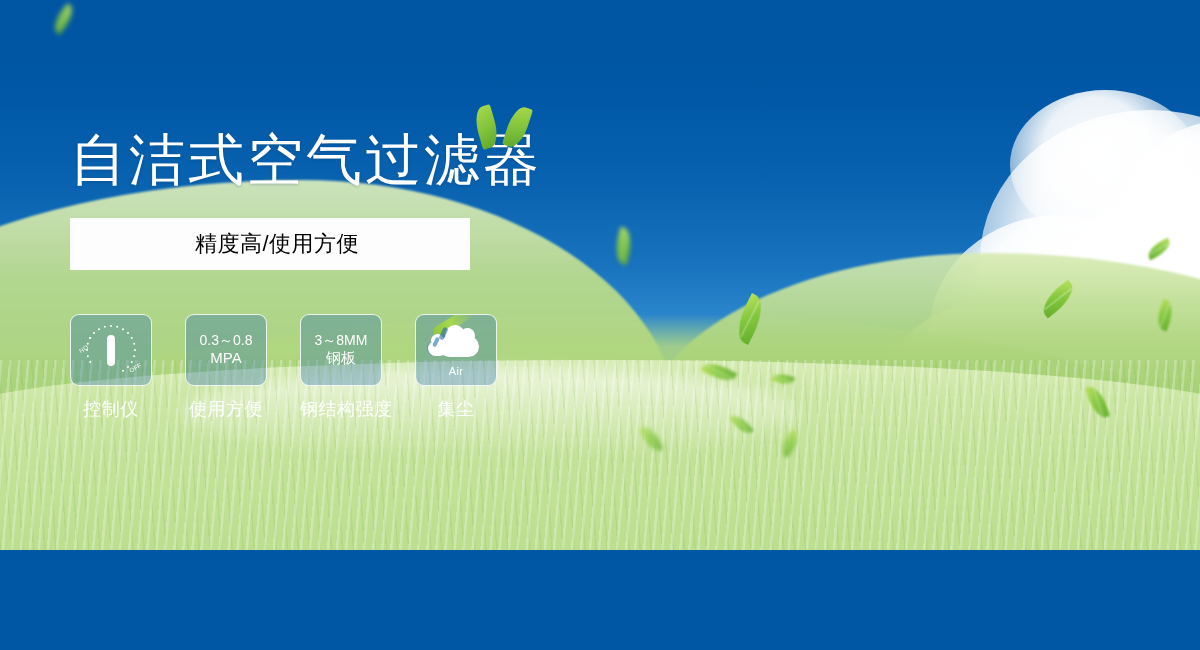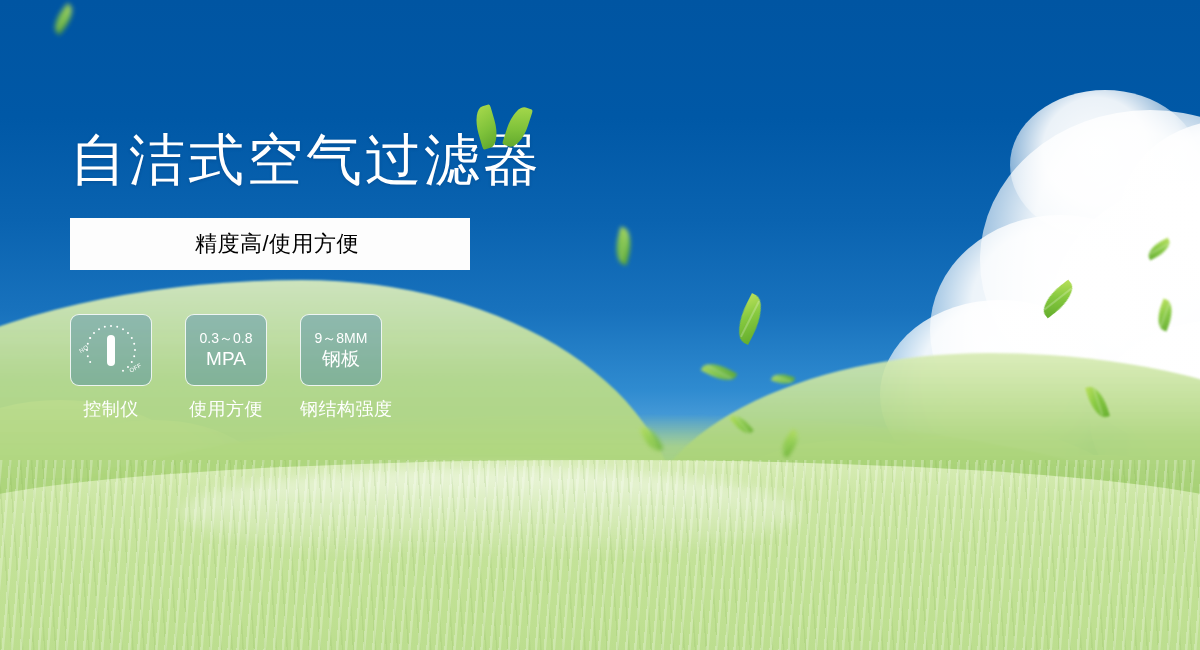--- a/index.html
+++ b/index.html
@@ -4,21 +4,21 @@
 <style>
   * { margin:0; padding:0; box-sizing:border-box; }
   html,body { width:1200px; height:650px; overflow:hidden; }
   body {
     font-family:"Liberation Sans","DejaVu Sans",sans-serif;
     background:#0057a3;
   }
 
   #banner {
     position:relative;
-    width:1200px; height:650px;
+    width:1200px; height:550px;
     overflow:hidden;
     background:
       linear-gradient(180deg,
         #0055a2 0%,
         #0058a6 18%,
         #0a63b0 34%,
         #1872bd 48%,
         #2f8bd0 60%,
         #64aee0 70%,
         #9ccdee 78%,
@@ -232,21 +232,21 @@
     overflow:hidden;
   }
   .feature .cap {
     margin-top:11px;
     font-size:18px;
     color:#ffffff;
     white-space:nowrap;
     letter-spacing:.5px;
   }
   .feature .txt  { font-size:14px; color:#fff; line-height:1.22; white-space:nowrap; }
-  .feature .txt2 { font-size:19px; color:#fff; line-height:1.22; white-space:nowrap; }
+  .feature .txt2 { font-size:15px; color:#fff; line-height:1.22; white-space:nowrap; }
 
   
   .gauge { position:relative; width:58px; height:52px; }
   .gauge .ring { position:absolute; inset:0; }
   .gauge .dot {
     position:absolute; left:50%; top:50%;
     width:2.6px; height:2.6px; margin:-1.3px 0 0 -1.3px;
     background:#fff; border-radius:50%;
   }
   .gauge .needle {
@@ -427,22 +427,35 @@
         <div class="box">
           <div class="txt">0.3～0.8</div>
           <div class="txt2">MPA</div>
         </div>
         <div class="cap">使用方便</div>
       </div>
 
 
       <div class="feature">
         <div class="box">
-          <div class="txt">9～8MM</div>
+          <div class="txt">3～8MM</div>
           <div class="txt2">钢板</div>
         </div>
         <div class="cap">钢结构强度</div>
       </div>
 
+      <div class="feature">
+        <div class="box">
+          <div class="aircloud">
+            <div class="streak"></div>
+            <div class="sm"></div>
+            <div class="cl"></div>
+            <div class="gap1"></div>
+            <div class="gap2"></div>
+            <div class="air">Air</div>
+          </div>
+        </div>
+        <div class="cap">集尘</div>
+      </div>
 
     </div>
   </div>
 </div>
 
 </body></html>

